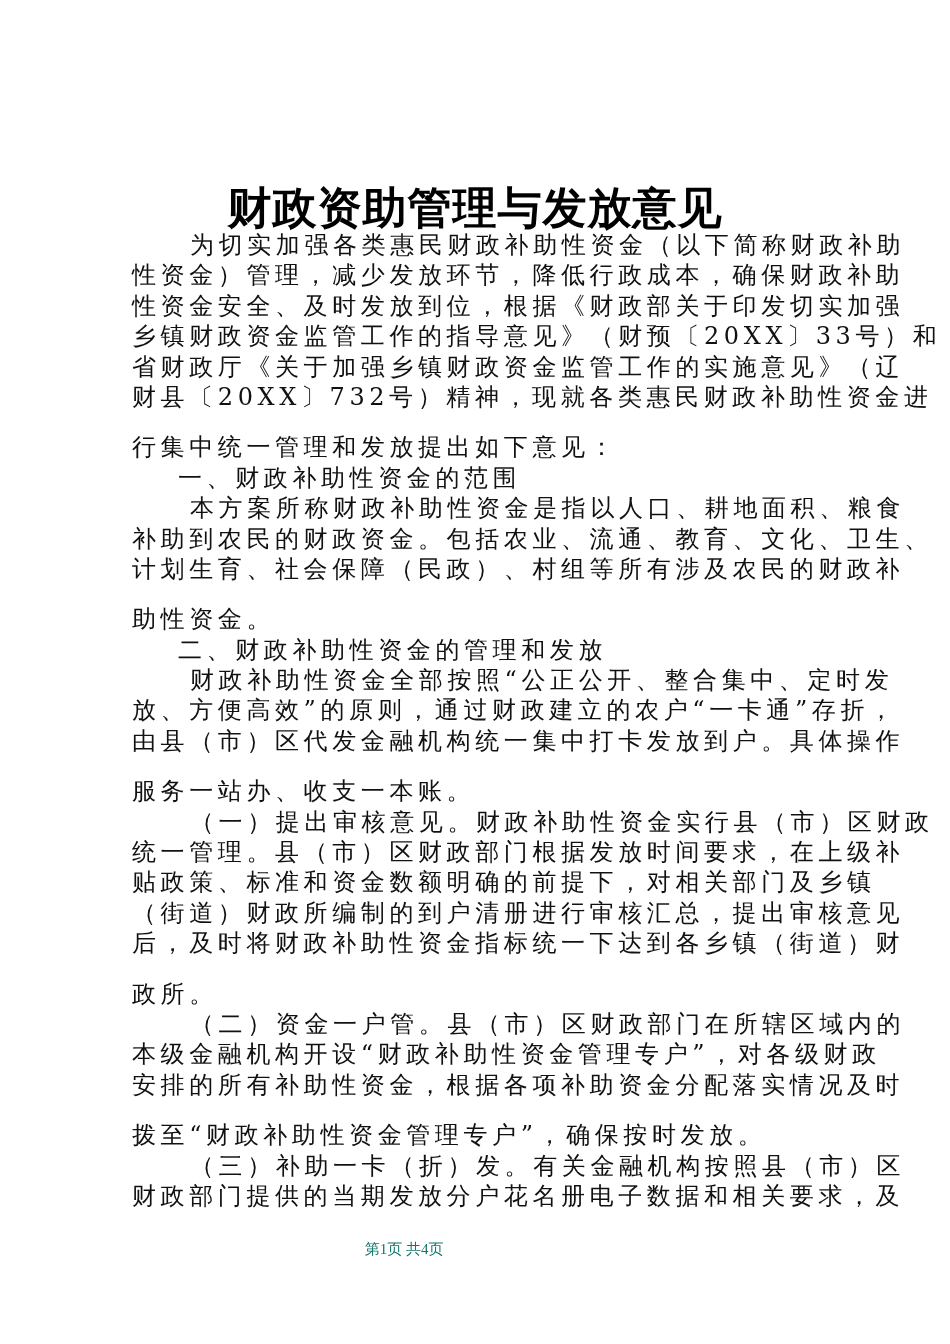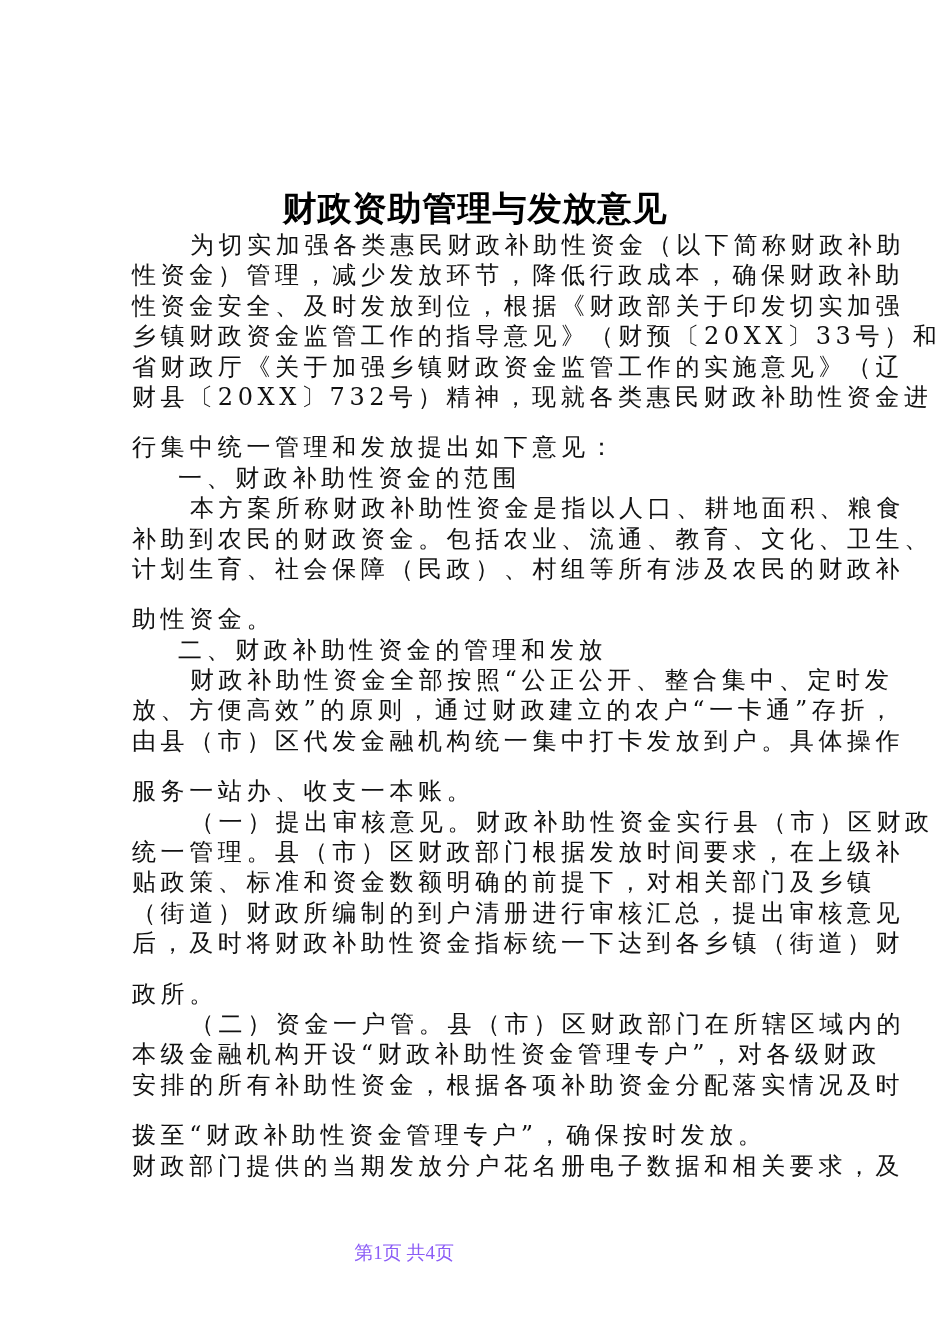--- a/index.html
+++ b/index.html
@@ -4,37 +4,37 @@
   <style>
     html, body { margin: 0; padding: 0; background: #ffffff; }
     body { width: 950px; height: 1344px; position: relative; overflow: hidden; }
     .page {
       position: absolute; left: 0; top: 0; width: 950px; height: 1344px;
       background: #ffffff; color: #111111;
       font-family: "DejaVu Serif", "Liberation Serif", serif;
     }
     .title {
       position: absolute; left: 0; top: 186px; width: 950px;
-      text-align: center; font-size: 34px; font-weight: bold;
+      text-align: center; font-size: 44px; font-weight: bold;
       line-height: 44px; letter-spacing: 1px; color: #000;
     }
     .body {
       position: absolute; left: 132px; top: 230px; width: 700px;
     }
     .line {
       display: block; height: 30.4px; line-height: 30.4px;
       font-size: 24px; white-space: nowrap; letter-spacing: 4.6px;
       text-align: justify; text-align-last: justify; color: #111;
     }
     .line.last { text-align-last: left; margin-top: 20px; }
     .indent { padding-left: 58px; }
     .heading { padding-left: 46px; text-align-last: left; }
     .footer {
       position: absolute; left: 0; top: 1240px; width: 808px;
-      text-align: center; font-size: 19px; color: #8b5cf6;
+      text-align: center; font-size: 15px; color: #0f766e;
       font-family: "Liberation Serif", "DejaVu Serif", serif;
     }
   </style>
 </head>
 <body>
 
 <div class="page">
   <div class="title">财政资助管理与发放意见</div>
 
   <div class="body" id="doc-body">
@@ -58,17 +58,18 @@
     <span class="line indent">（一）提出审核意见。财政补助性资金实行县（市）区财政</span>
     <span class="line">统一管理。县（市）区财政部门根据发放时间要求，在上级补</span>
     <span class="line">贴政策、标准和资金数额明确的前提下，对相关部门及乡镇</span>
     <span class="line">（街道）财政所编制的到户清册进行审核汇总，提出审核意见</span>
     <span class="line">后，及时将财政补助性资金指标统一下达到各乡镇（街道）财</span>
     <span class="line last">政所。</span>
     <span class="line indent">（二）资金一户管。县（市）区财政部门在所辖区域内的</span>
     <span class="line">本级金融机构开设“财政补助性资金管理专户”，对各级财政</span>
     <span class="line">安排的所有补助性资金，根据各项补助资金分配落实情况及时</span>
     <span class="line last">拨至“财政补助性资金管理专户”，确保按时发放。</span>
+    <span class="line indent">（三）补助一卡（折）发。有关金融机构按照县（市）区</span>
     <span class="line">财政部门提供的当期发放分户花名册电子数据和相关要求，及</span>
   </div>
 
   <div class="footer">第1页 共4页</div>
 </div>
 
 </body></html>

